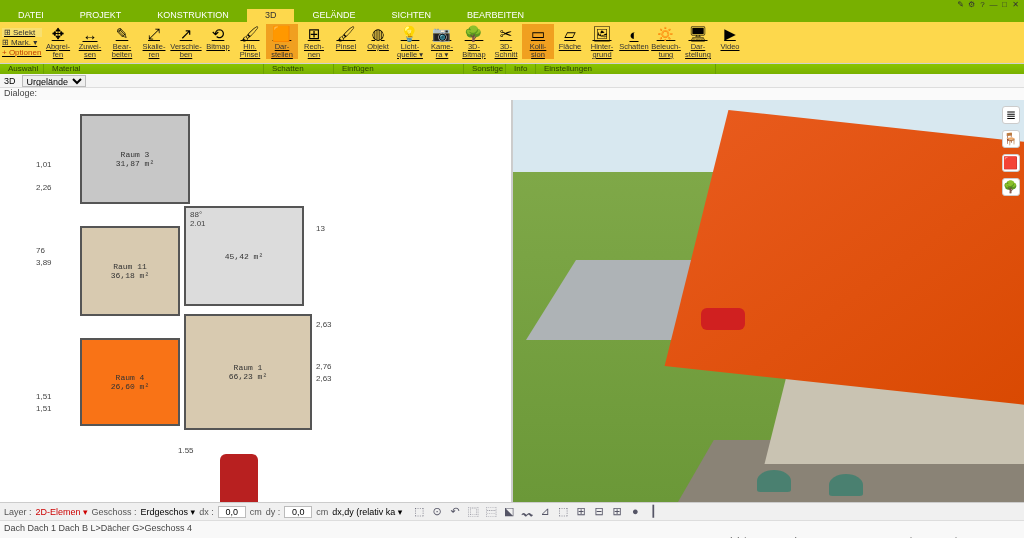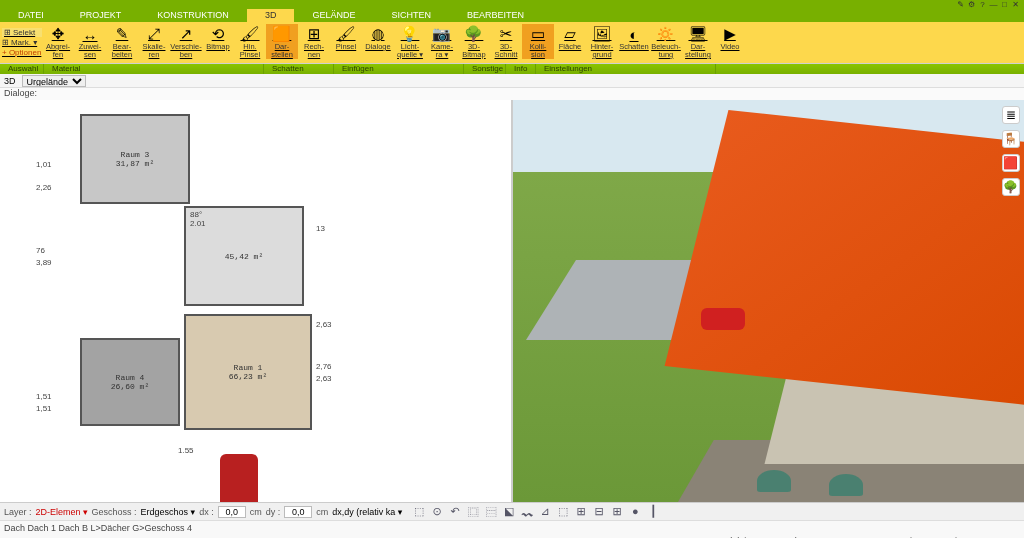--- a/index.html
+++ b/index.html
@@ -138,21 +138,21 @@
         <div class="ico">⊞</div>
         <div class="lbl">Rech-
 nen</div>
       </div>
       <div class="ribbon-btn">
         <div class="ico">🖌</div>
         <div class="lbl">Pinsel</div>
       </div>
       <div class="ribbon-btn">
         <div class="ico">◍</div>
-        <div class="lbl">Dialoge</div>
+        <div class="lbl">Objekt</div>
       </div>
       <div class="ribbon-btn">
         <div class="ico">💡</div>
         <div class="lbl">Licht-
 quelle ▾</div>
       </div>
       <div class="ribbon-btn">
         <div class="ico">📷</div>
         <div class="lbl">Kame-
 ra ▾</div>
@@ -219,26 +219,30 @@
 
 <div class="dialog-label">Dialoge:</div>
 
 <div class="workspace">
   <div class="view2d">
     <div class="plan" id="plan">
         <div class="room" style="left: 124px; top: 208px; width: 128px; height: 116px; background: rgb(216, 202, 176);">
           <div>Raum 1</div>
           <div>66,23 m²</div>
         </div>
-        <div class="room" style="left: 20px; top: 232px; width: 100px; height: 88px; background: #a3a3a3;">
+        <div class="room" style="left: 20px; top: 232px; width: 100px; height: 88px; background: #f97316;">
           <div>Raum 4</div>
           <div>26,60 m²</div>
         </div>
         <div class="room" style="left: 124px; top: 100px; width: 120px; height: 100px; background: rgb(220, 220, 220);">
           <div>45,42 m²</div>
+        </div>
+        <div class="room" style="left: 20px; top: 120px; width: 100px; height: 90px; background: rgb(216, 202, 176);">
+          <div>Raum 11</div>
+          <div>36,18 m²</div>
         </div>
         <div class="room" style="left: 20px; top: 8px; width: 110px; height: 90px; background: rgb(199, 199, 199);">
           <div>Raum 3</div>
           <div>31,87 m²</div>
         </div>
       <div class="car2d" style="left:160px; top:348px;"></div>
     <div class="dim" style="left: 130px; top: 104px;">88°<br>2.01</div>
       </div>
     <div id="dims">
         <div class="dim" style="left: 36px; top: 60px;">1,01</div>

